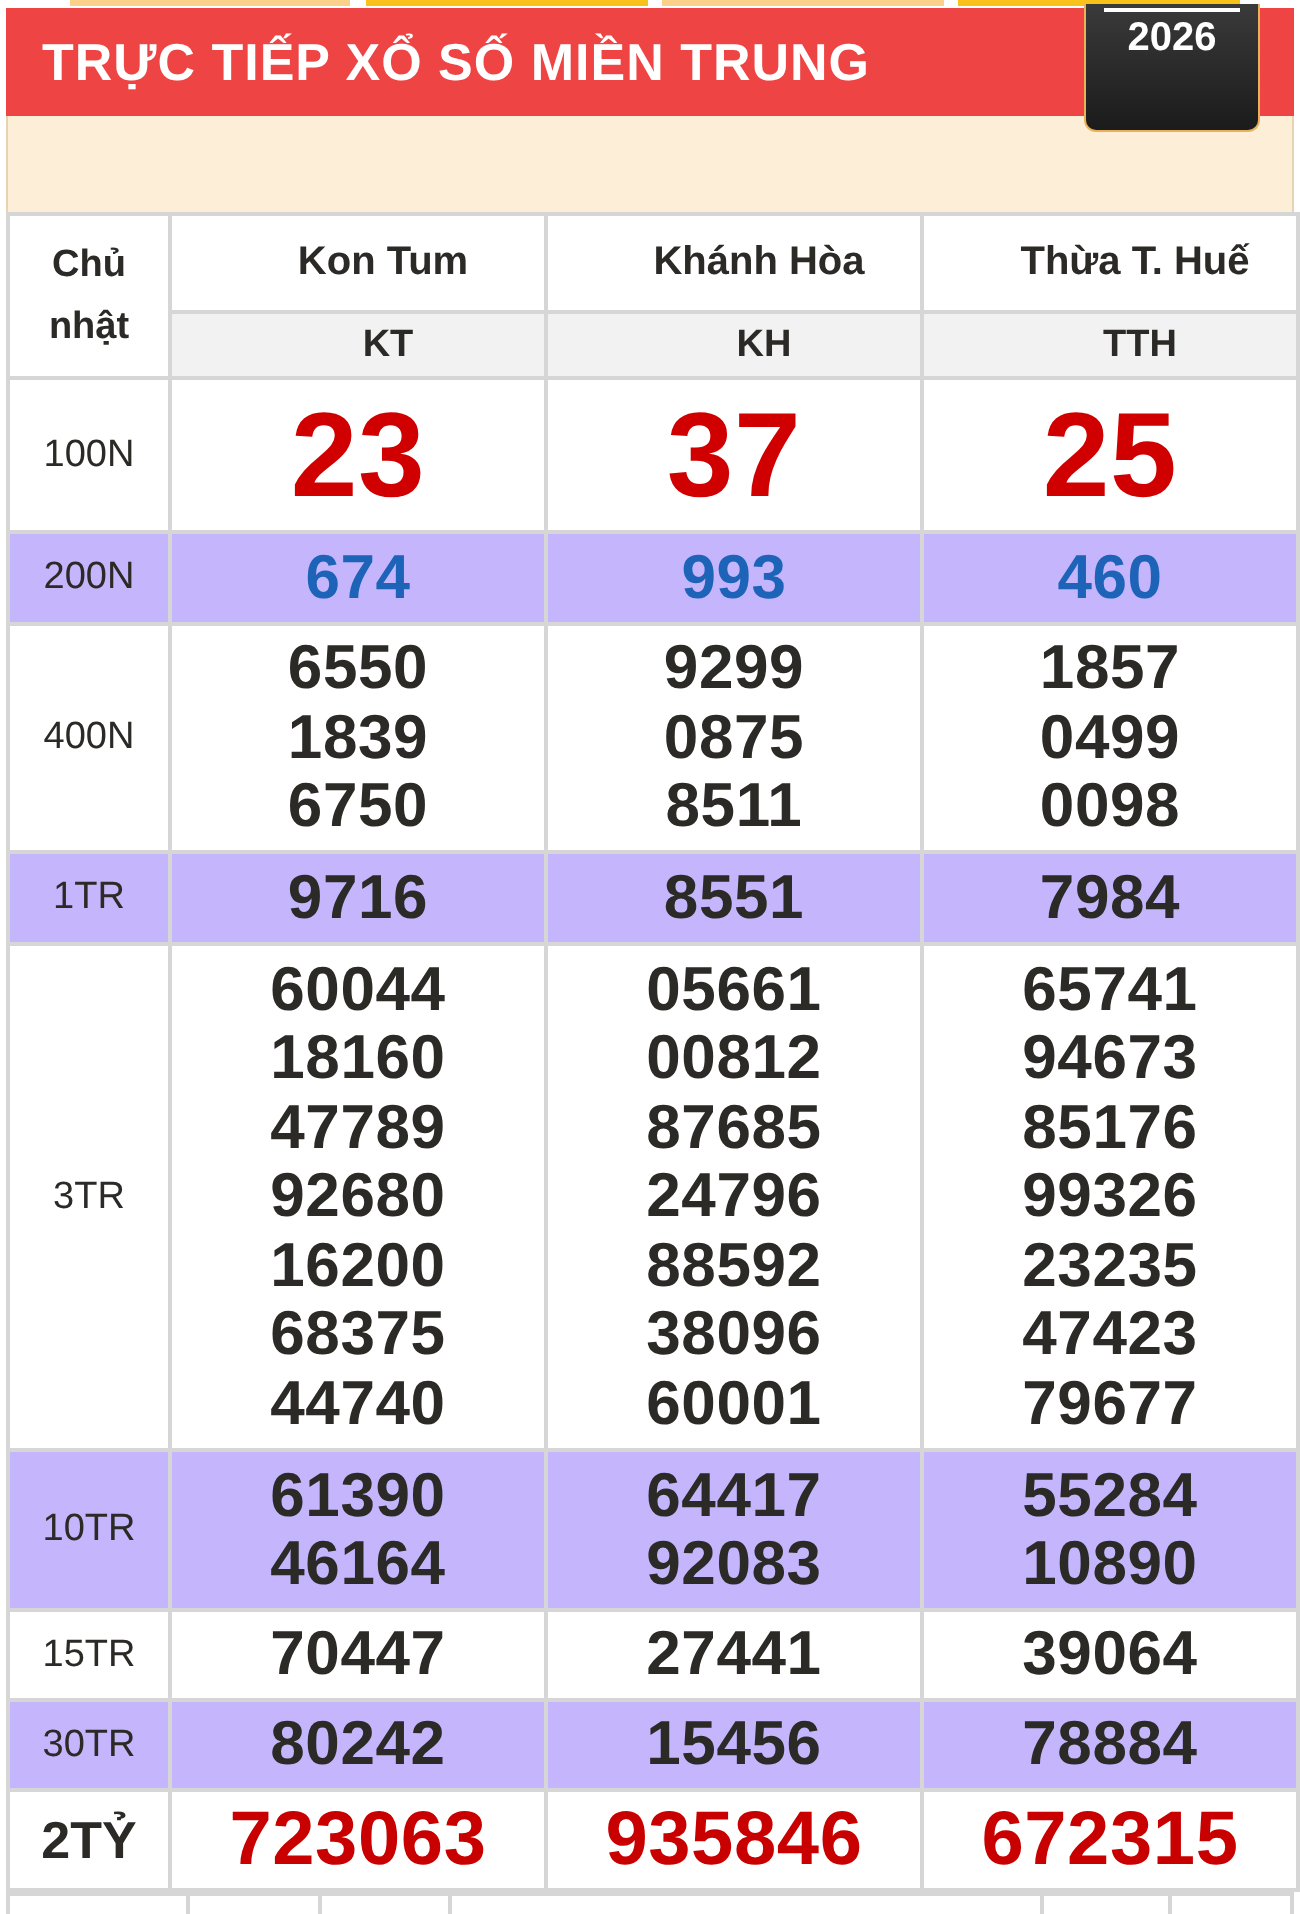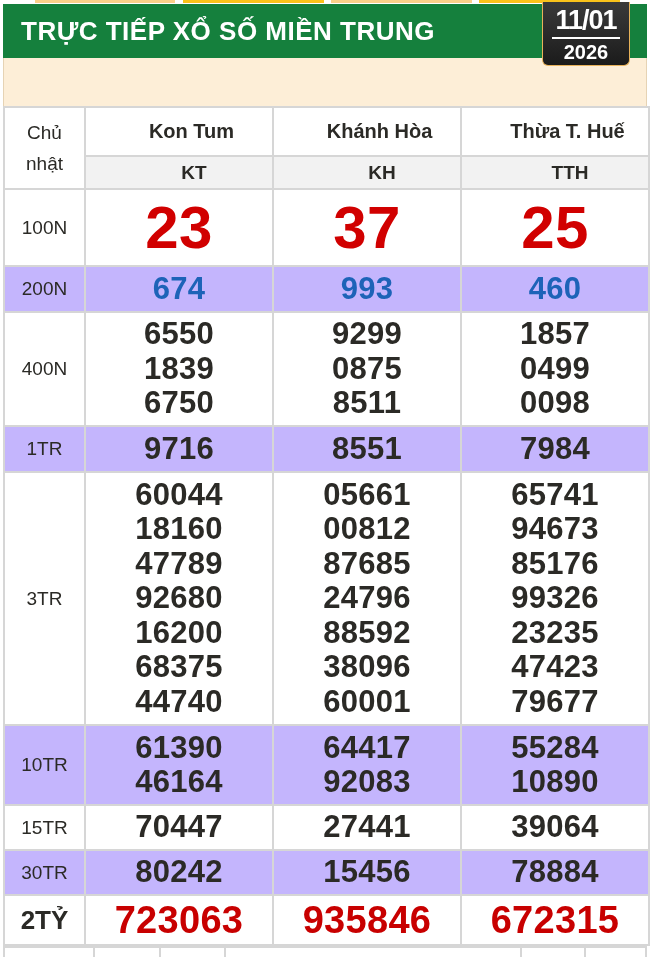--- a/index.html
+++ b/index.html
@@ -4,21 +4,21 @@
 <style>
   * { box-sizing: border-box; margin: 0; padding: 0; }
   html, body { width: 650px; height: 957px; overflow: hidden; background: #ffffff; }
   body { font-family: "Liberation Sans", sans-serif; position: relative; }
 
   .top-tabs { position: absolute; left: 0; top: 0; width: 650px; height: 4px; }
   .top-tab { position: absolute; top: 0; height: 3px; }
 
   .banner {
     position: absolute; left: 3px; top: 4px; width: 644px; height: 54px;
-    background: #15803d;
+    background: #ef4444;
   }
   .banner-title {
     position: absolute; left: 18px; top: 12px;
     color: #ffffff; font-weight: bold; font-size: 26px; letter-spacing: 0.5px;
     font-family: "Liberation Sans", sans-serif;
   }
   .date-badge {
     position: absolute; left: 542px; top: 2px; width: 88px; height: 64px;
     background: linear-gradient(#3a3a3a, #1b1b1b);
     border-radius: 0 0 6px 6px;
@@ -39,21 +39,21 @@
     position: absolute; left: 3px; top: 106px; width: 644px;
     border-collapse: collapse; table-layout: fixed;
   }
   table.results td {
     border: 2px solid #d6d6d6; text-align: center; vertical-align: middle;
     color: #2b2a26;
   }
   .col-label { width: 81px; }
   .col-prov { width: 188px; }
 
-  .hdr-day { font-size: 19px; font-weight: normal; line-height: 31px; color: #2b2a26; }
+  .hdr-day { font-size: 19px; font-weight: bold; line-height: 31px; color: #2b2a26; }
   .hdr-prov { height: 49px; font-size: 20px; font-weight: bold; color: #1d63b8; background: #ffffff; padding-left: 25px; }
   .hdr-code { height: 33px; font-size: 19px; font-weight: bold; background: #f2f2f2; color: #222; padding-left: 30px; }
 
   .prize-label { font-size: 19px; color: #2b2a26; }
   .prize-label.big { font-weight: bold; font-size: 26px; }
 
   .num { font-weight: bold; font-size: 31px; line-height: 34.5px; color: #2b2a26; letter-spacing: 0.3px; }
   .num-line { display: block; }
 
   .r100 td { height: 77px; }
@@ -85,21 +85,20 @@
   <div class="top-tab" style="left:183px;width:141px;background:#f9c21a;"></div>
   <div class="top-tab" style="left:331px;width:141px;background:#fbd08a;"></div>
   <div class="top-tab" style="left:479px;width:141px;background:#f9c21a;"></div>
 </div>
 
 <div class="banner">
   <div class="banner-title">TRỰC TIẾP XỔ SỐ MIỀN TRUNG</div>
 </div>
 
 <div class="date-badge">
-  <div class="date-day">11/01</div>
   <div class="date-sep"></div>
   <div class="date-year">2026</div>
 </div>
 
 <div class="notice-bar"></div>
 
 <table class="results">
   <colgroup>
     <col class="col-label">
     <col class="col-prov">

